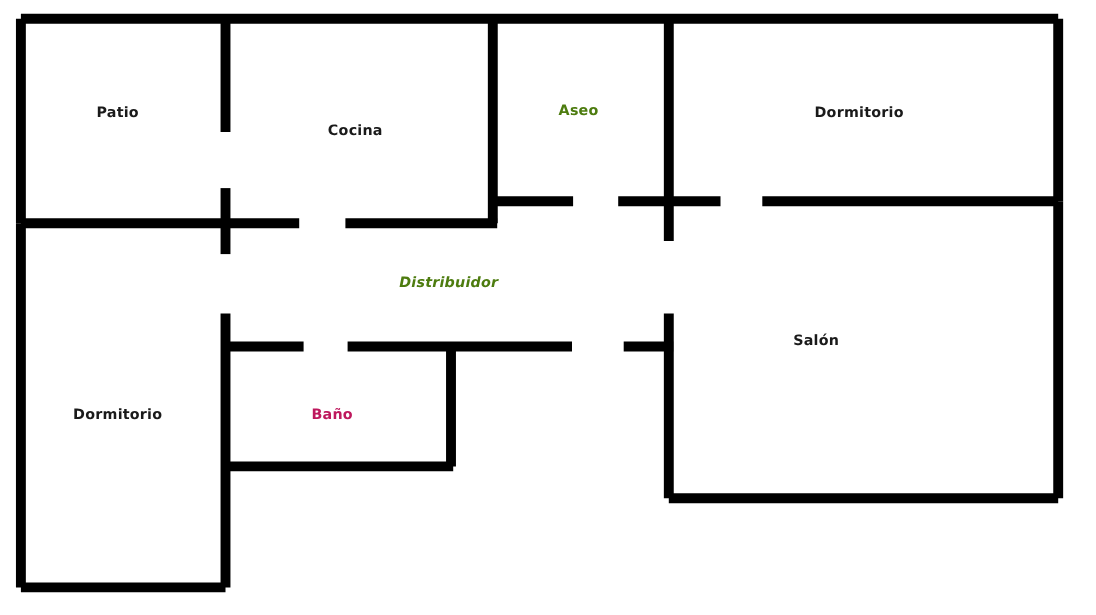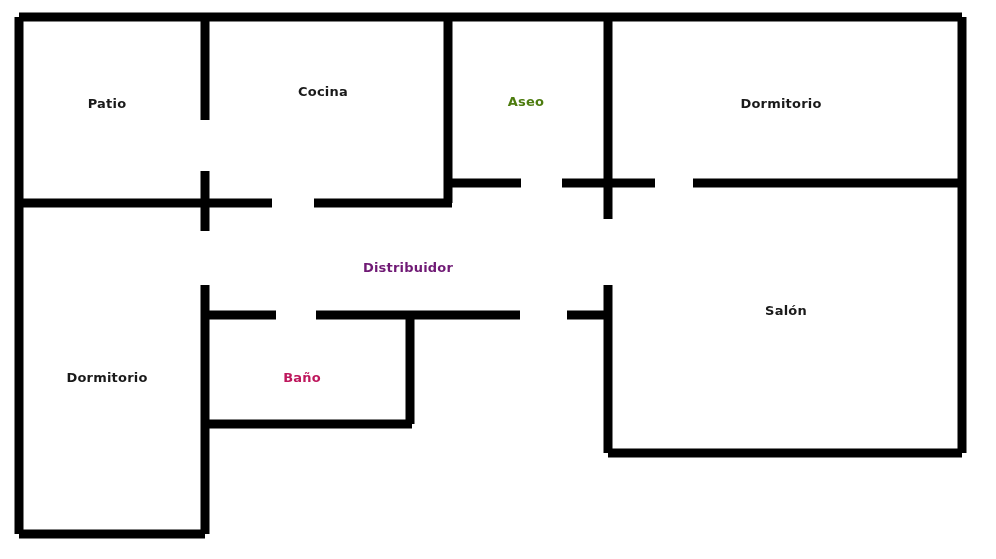--- a/index.html
+++ b/index.html
@@ -67,21 +67,21 @@
         <line class="wall" x1="693" y1="183" x2="962" y2="183" stroke="#000000" stroke-width="9"></line>
         <line class="wall" x1="205" y1="315" x2="276" y2="315" stroke="#000000" stroke-width="9"></line>
         <line class="wall" x1="316" y1="315" x2="520" y2="315" stroke="#000000" stroke-width="9"></line>
         <line class="wall" x1="567" y1="315" x2="612" y2="315" stroke="#000000" stroke-width="9"></line>
         <line class="wall" x1="410" y1="315" x2="410" y2="424" stroke="#000000" stroke-width="9"></line>
         <line class="wall" x1="205" y1="424" x2="412" y2="424" stroke="#000000" stroke-width="9"></line>
       </g>
   </svg>
   <div id="labels-layer">
       <div class="room-label" style="left: 107px; top: 103px; color: rgb(26, 26, 26);">Patio</div>
-      <div class="room-label" style="left: 323px; top: 91px; color: rgb(26, 26, 26);">Cocina</div>
+      <div class="room-label" style="left: 323px; top: 119px; color: rgb(26, 26, 26);">Cocina</div>
       <div class="room-label" style="left: 526px; top: 101px; color: #4d7c0f;">Aseo</div>
       <div class="room-label" style="left: 781px; top: 103px; color: rgb(26, 26, 26);">Dormitorio</div>
-      <div class="room-label" style="left: 408px; top: 267px; color: #701a75;">Distribuidor</div>
-      <div class="room-label" style="left: 786px; top: 310px; color: rgb(26, 26, 26);">Salón</div>
+      <div class="room-label" style="left: 408px; top: 257px; color: #4d7c0f; font-style: italic;">Distribuidor</div>
+      <div class="room-label" style="left: 742px; top: 310px; color: rgb(26, 26, 26);">Salón</div>
       <div class="room-label" style="left: 107px; top: 377px; color: rgb(26, 26, 26);">Dormitorio</div>
       <div class="room-label" style="left: 302px; top: 377px; color: #be185d;">Baño</div>
     </div>
 </div>
 
 </body></html>

